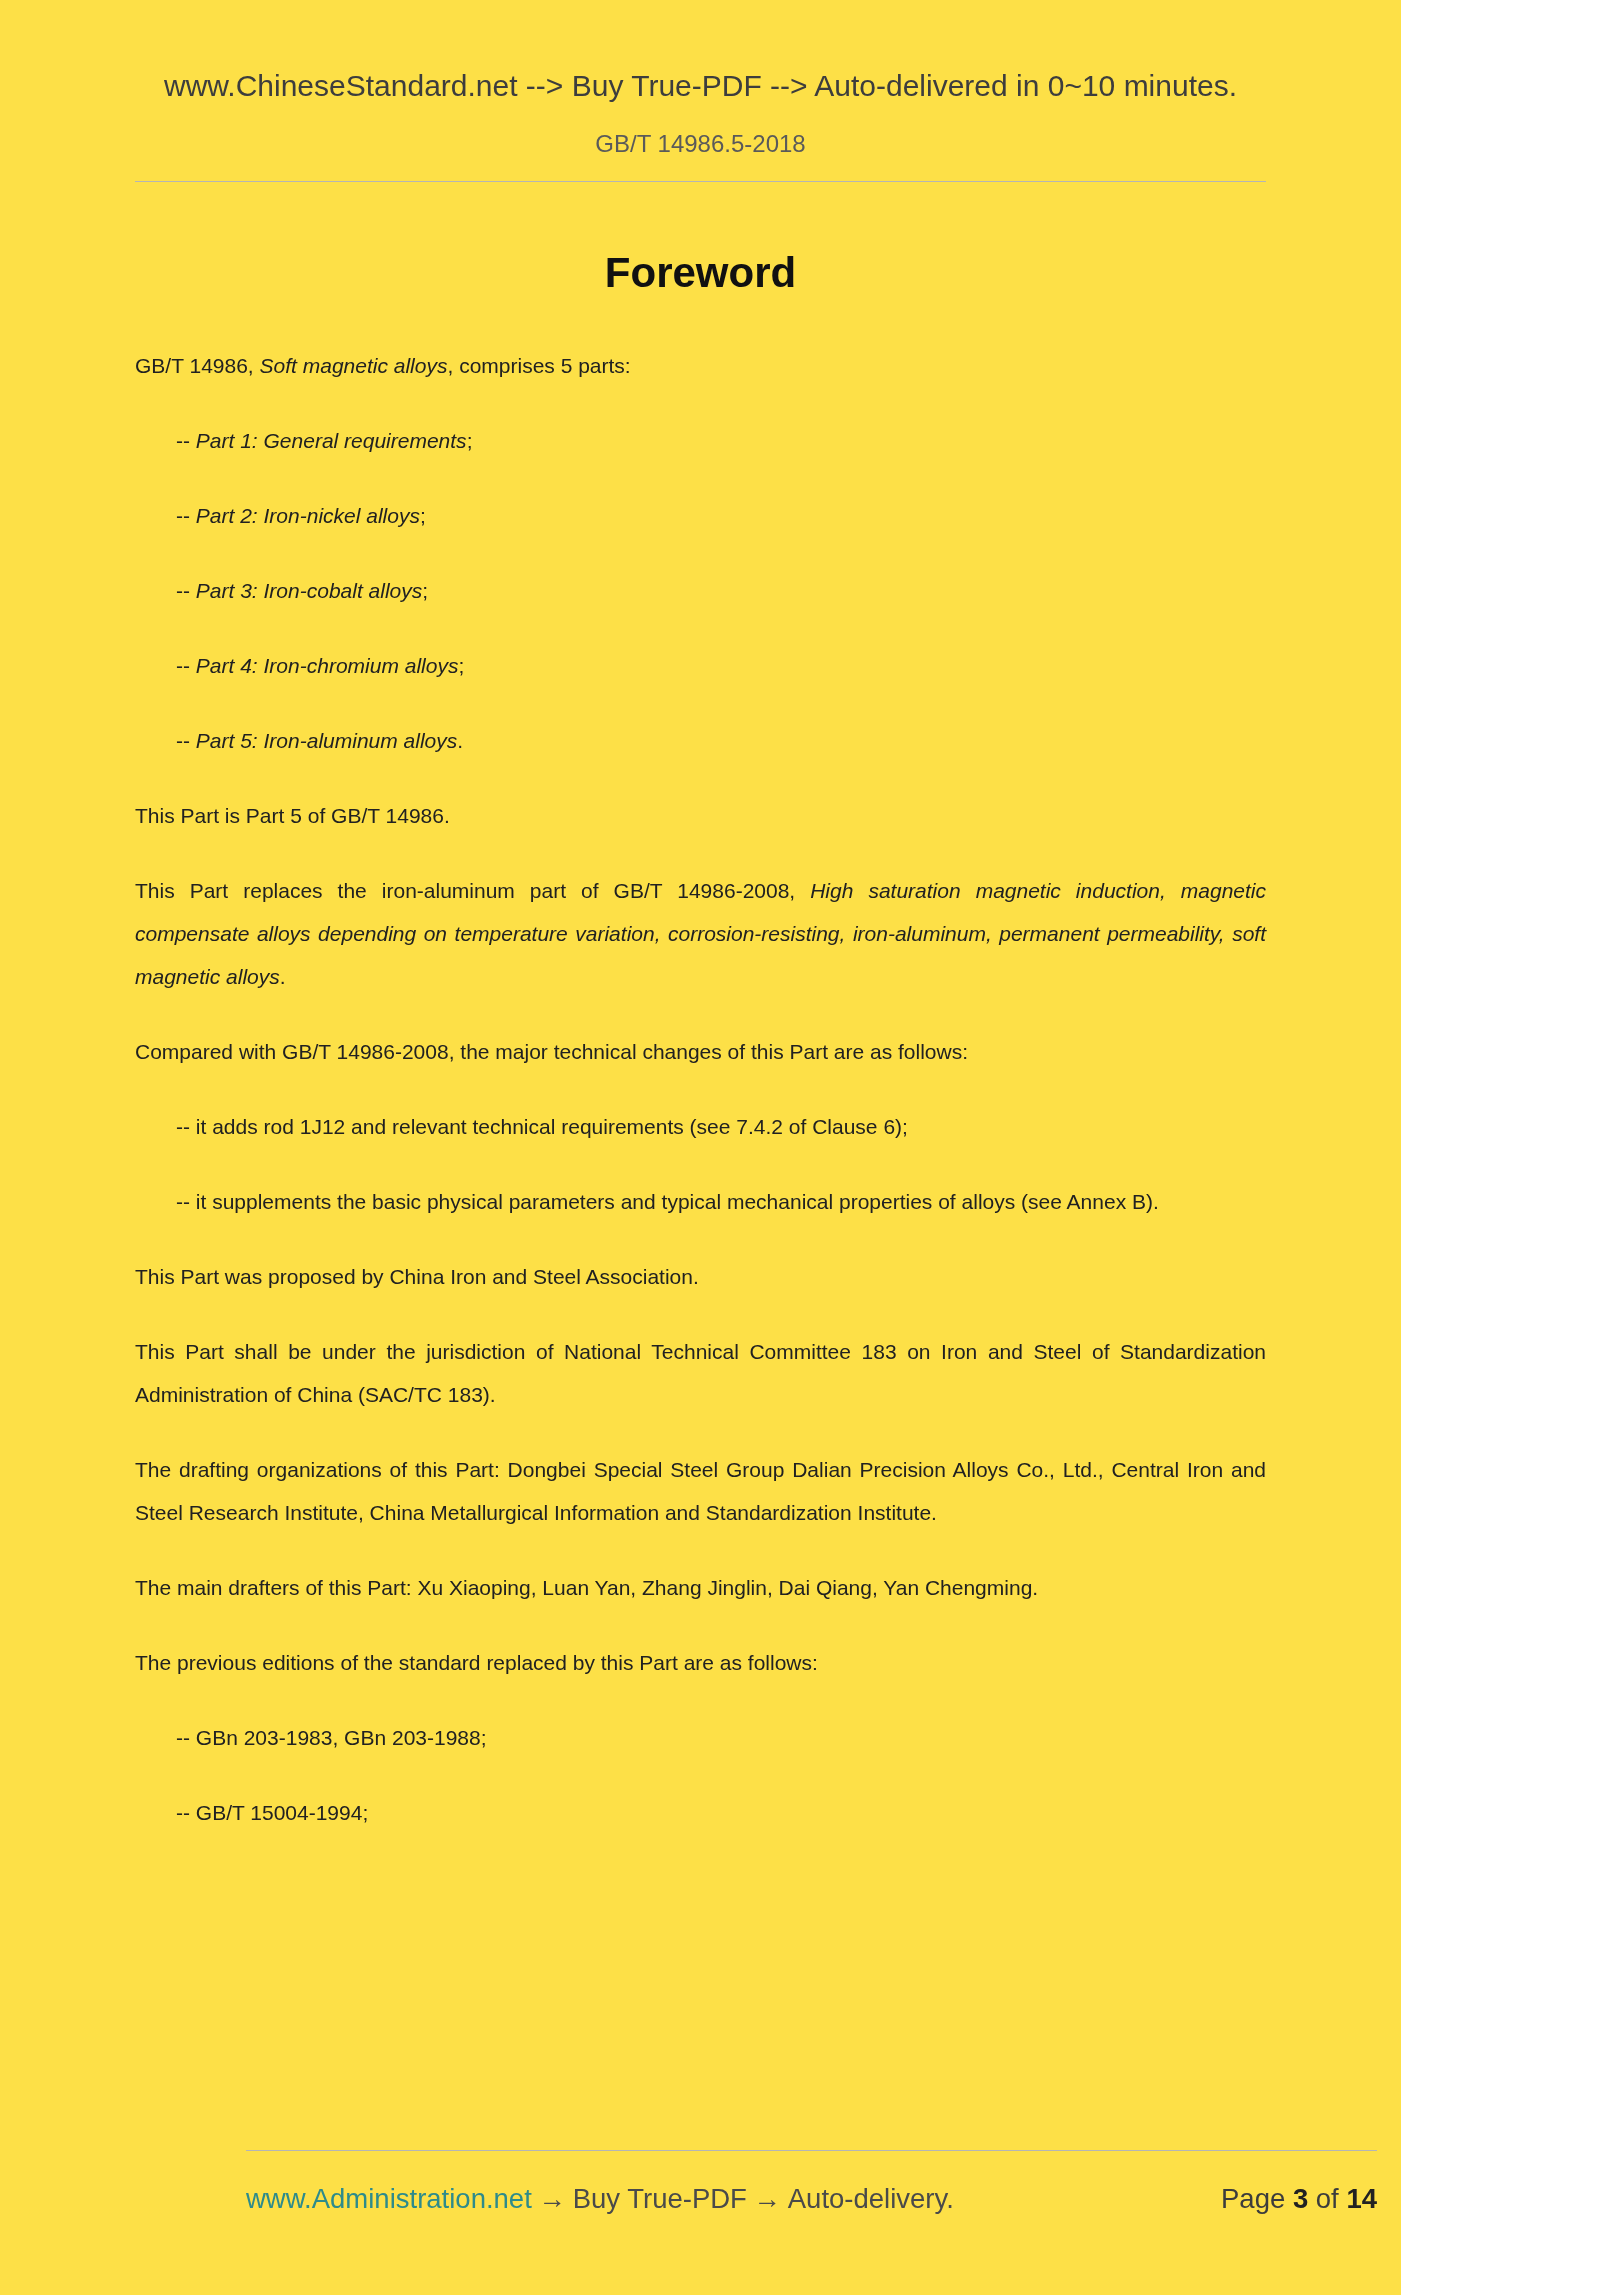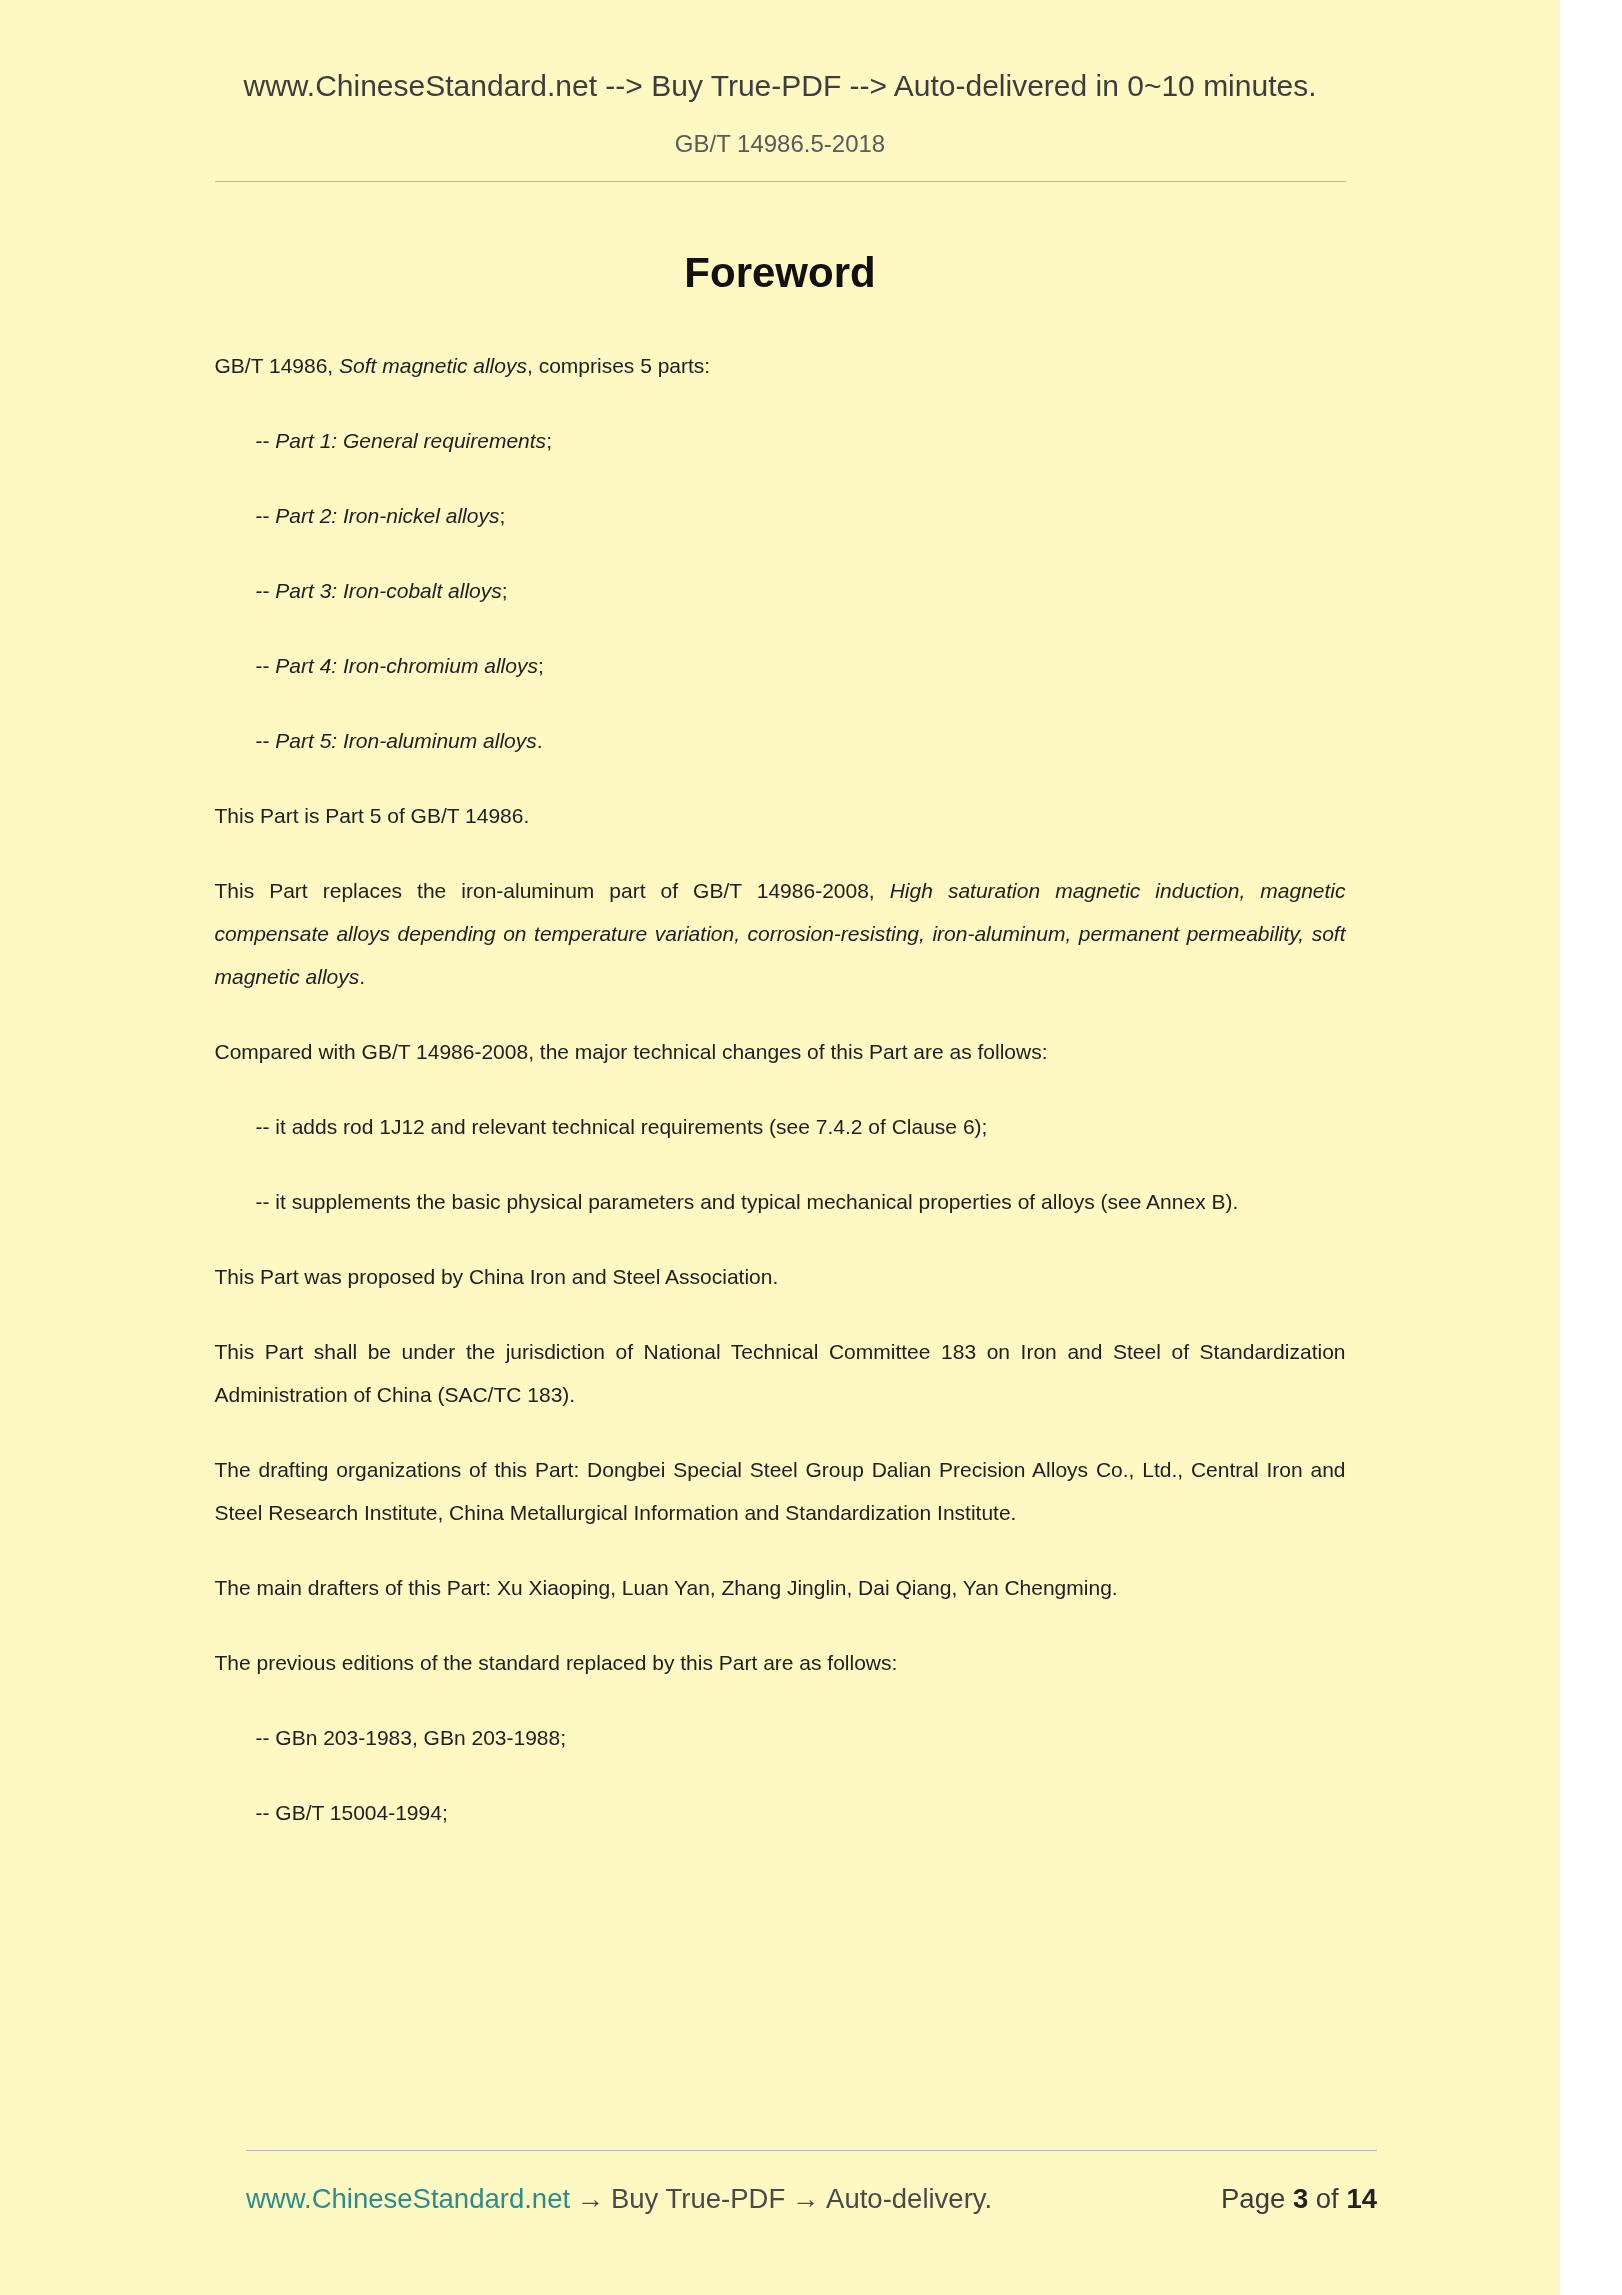--- a/index.html
+++ b/index.html
@@ -2,23 +2,23 @@
 <html style="font-size:13.3px"><head>
 <meta charset="utf-8">
 <style>
   html, body {
     margin: 0;
     padding: 0;
     background: #ffffff;
   }
   .page {
     position: relative;
-    width: 1560px;
+    width: 1401px;
     height: 2295px;
-    background: #fef9c3;
+    background: #fde047;
     font-family: "Liberation Sans", "DejaVu Sans", sans-serif;
     color: #212121;
     overflow: hidden;
   }
   
   .header {
     padding-top: 67px;
     text-align: center;
   }
   .tagline {
@@ -127,21 +127,21 @@
         <p class="para justify"><span>The drafting organizations of this Part: Dongbei Special Steel Group Dalian Precision Alloys Co., Ltd., Central Iron and Steel Research Institute, China Metallurgical Information and Standardization Institute.</span></p>
         <p class="para justify"><span>The main drafters of this Part: Xu Xiaoping, Luan Yan, Zhang Jinglin, Dai Qiang, Yan Chengming.</span></p>
         <p class="para"><span>The previous editions of the standard replaced by this Part are as follows:</span></p>
         <p class="para list-item"><span>-- GBn 203-1983, GBn 203-1988;</span></p>
         <p class="para list-item"><span>-- GB/T 15004-1994;</span></p>
       </div>
   </main>
 
   <footer class="footer">
     <div class="footer-left">
-      <span class="site" style="color: rgb(46, 139, 139);">www.ChineseStandard.net</span><span class="arrow">→</span><span>Buy True-PDF</span><span class="arrow">→</span><span>Auto-delivery.</span>
+      <span class="site" style="color: rgb(46, 139, 139);">www.Administration.net</span><span class="arrow">→</span><span>Buy True-PDF</span><span class="arrow">→</span><span>Auto-delivery.</span>
     </div>
     <div class="footer-right">
       <span>Page</span>
       <b>3</b>
       <span>of</span>
       <b>14</b>
     </div>
   </footer>
 
 </div>

